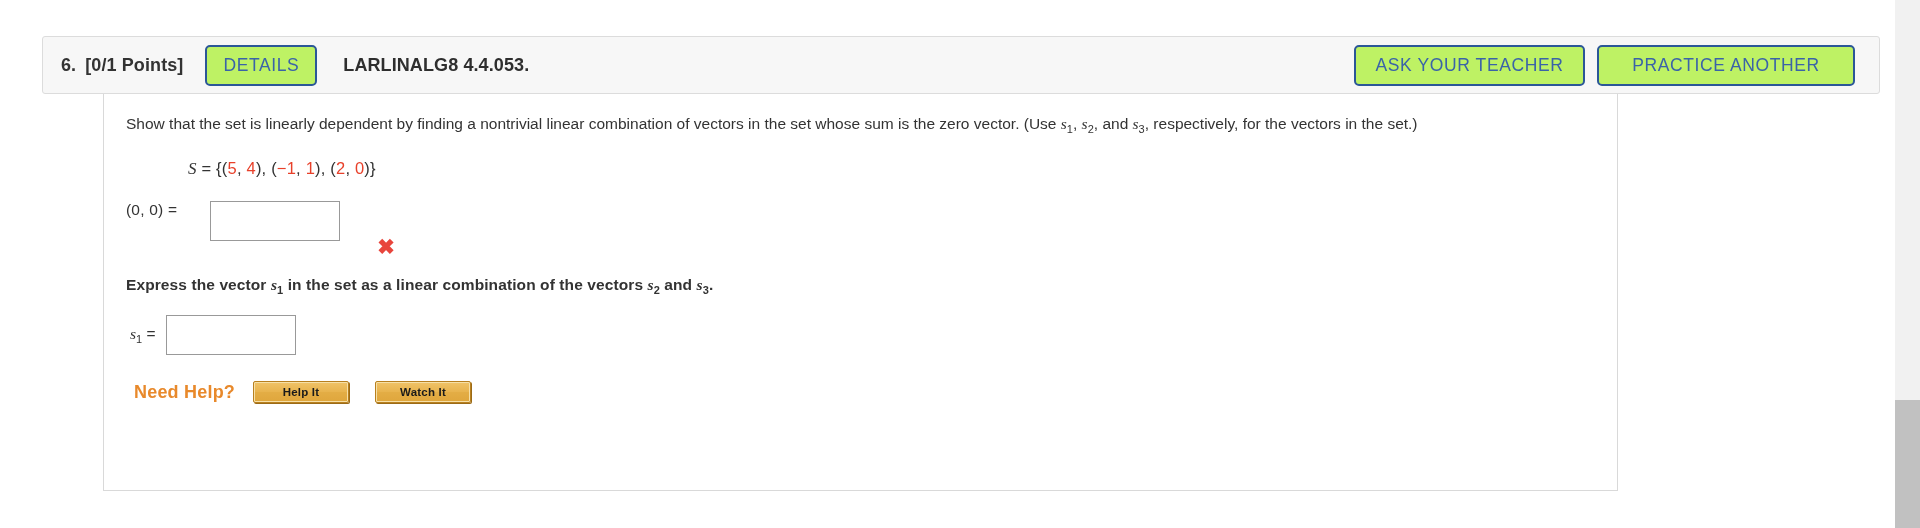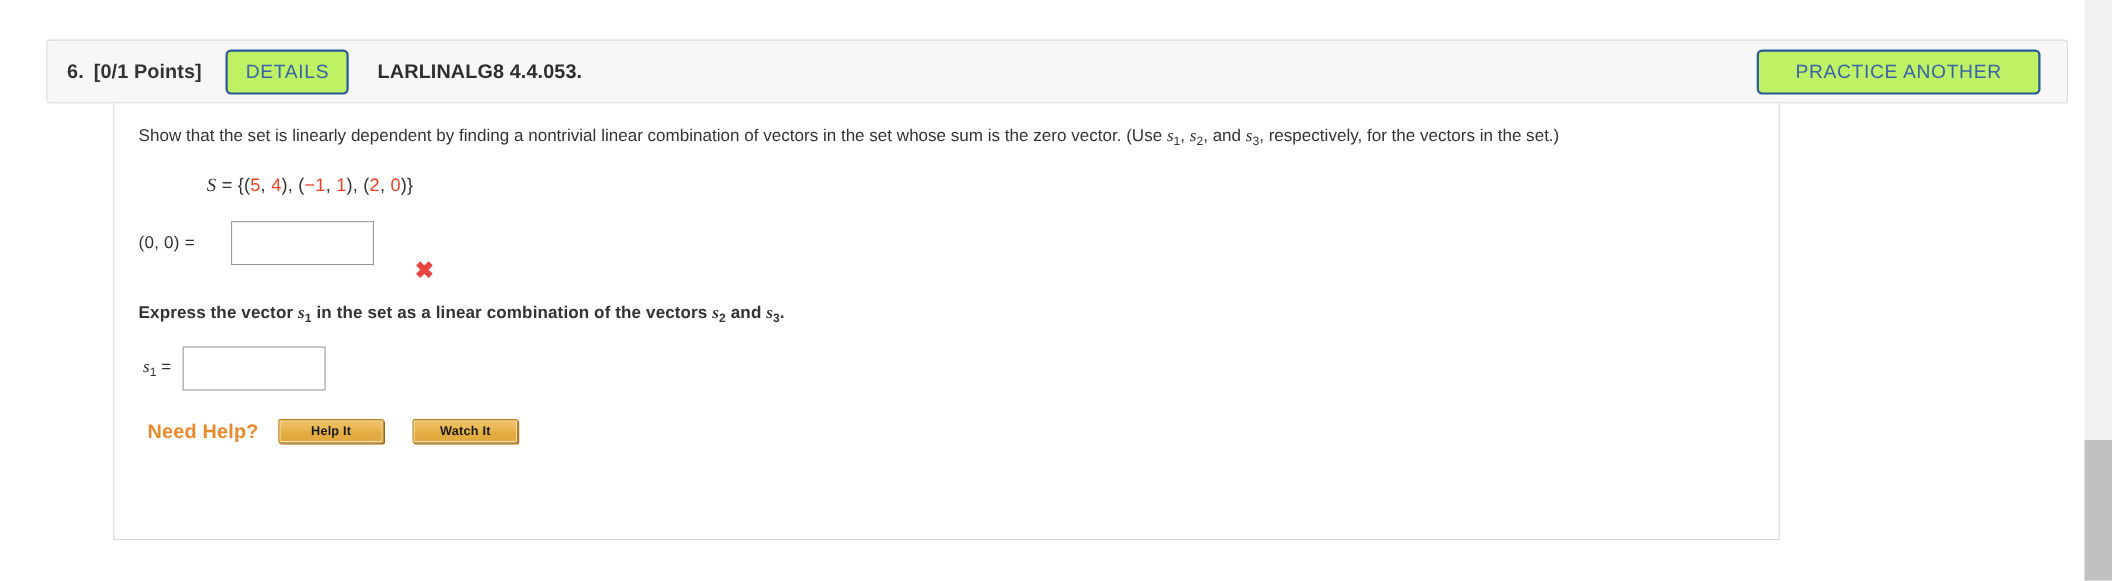--- a/index.html
+++ b/index.html
@@ -134,21 +134,21 @@
   }
   .set-line .sym {
     font-family: "Liberation Serif", serif;
     font-style: italic;
     font-size: 17px;
   }
   .num-red { color: #e8402a; }
 
   .answer-row {
     display: flex;
-    align-items: center;
+    align-items: flex-start;
     margin-top: 22px;
     margin-left: 0px;
     gap: 23px;
   }
   .answer-label {
     font-size: 15.5px;
     color: #333333;
     white-space: nowrap;
     letter-spacing: .2px;
   }
@@ -268,20 +268,21 @@
       <span class="q-number">6.</span>
       <span class="q-points">[0/1 Points]</span>
 
       <button class="btn-outline btn-details">DETAILS</button>
 
       <span class="q-code">LARLINALG8 4.4.053.</span>
 
       <span class="header-spacer"></span>
 
       <div class="header-actions">
+        <button class="btn-outline btn-ask">ASK YOUR TEACHER</button>
         <button class="btn-outline btn-another">PRACTICE ANOTHER</button>
       </div>
     </div>
 
     <div class="q-body">
 
       <div class="prompt">
         <span>Show that the set is linearly dependent by finding a nontrivial linear combination of vectors in the set whose sum is the zero vector. (Use </span><span class="mvar"><span>s</span><sub>1</sub></span><span>, </span><span class="mvar"><span>s</span><sub>2</sub></span><span>, and </span><span class="mvar"><span>s</span><sub>3</sub></span><span>,  respectively, for the vectors in the set.)</span>
       </div>
 

